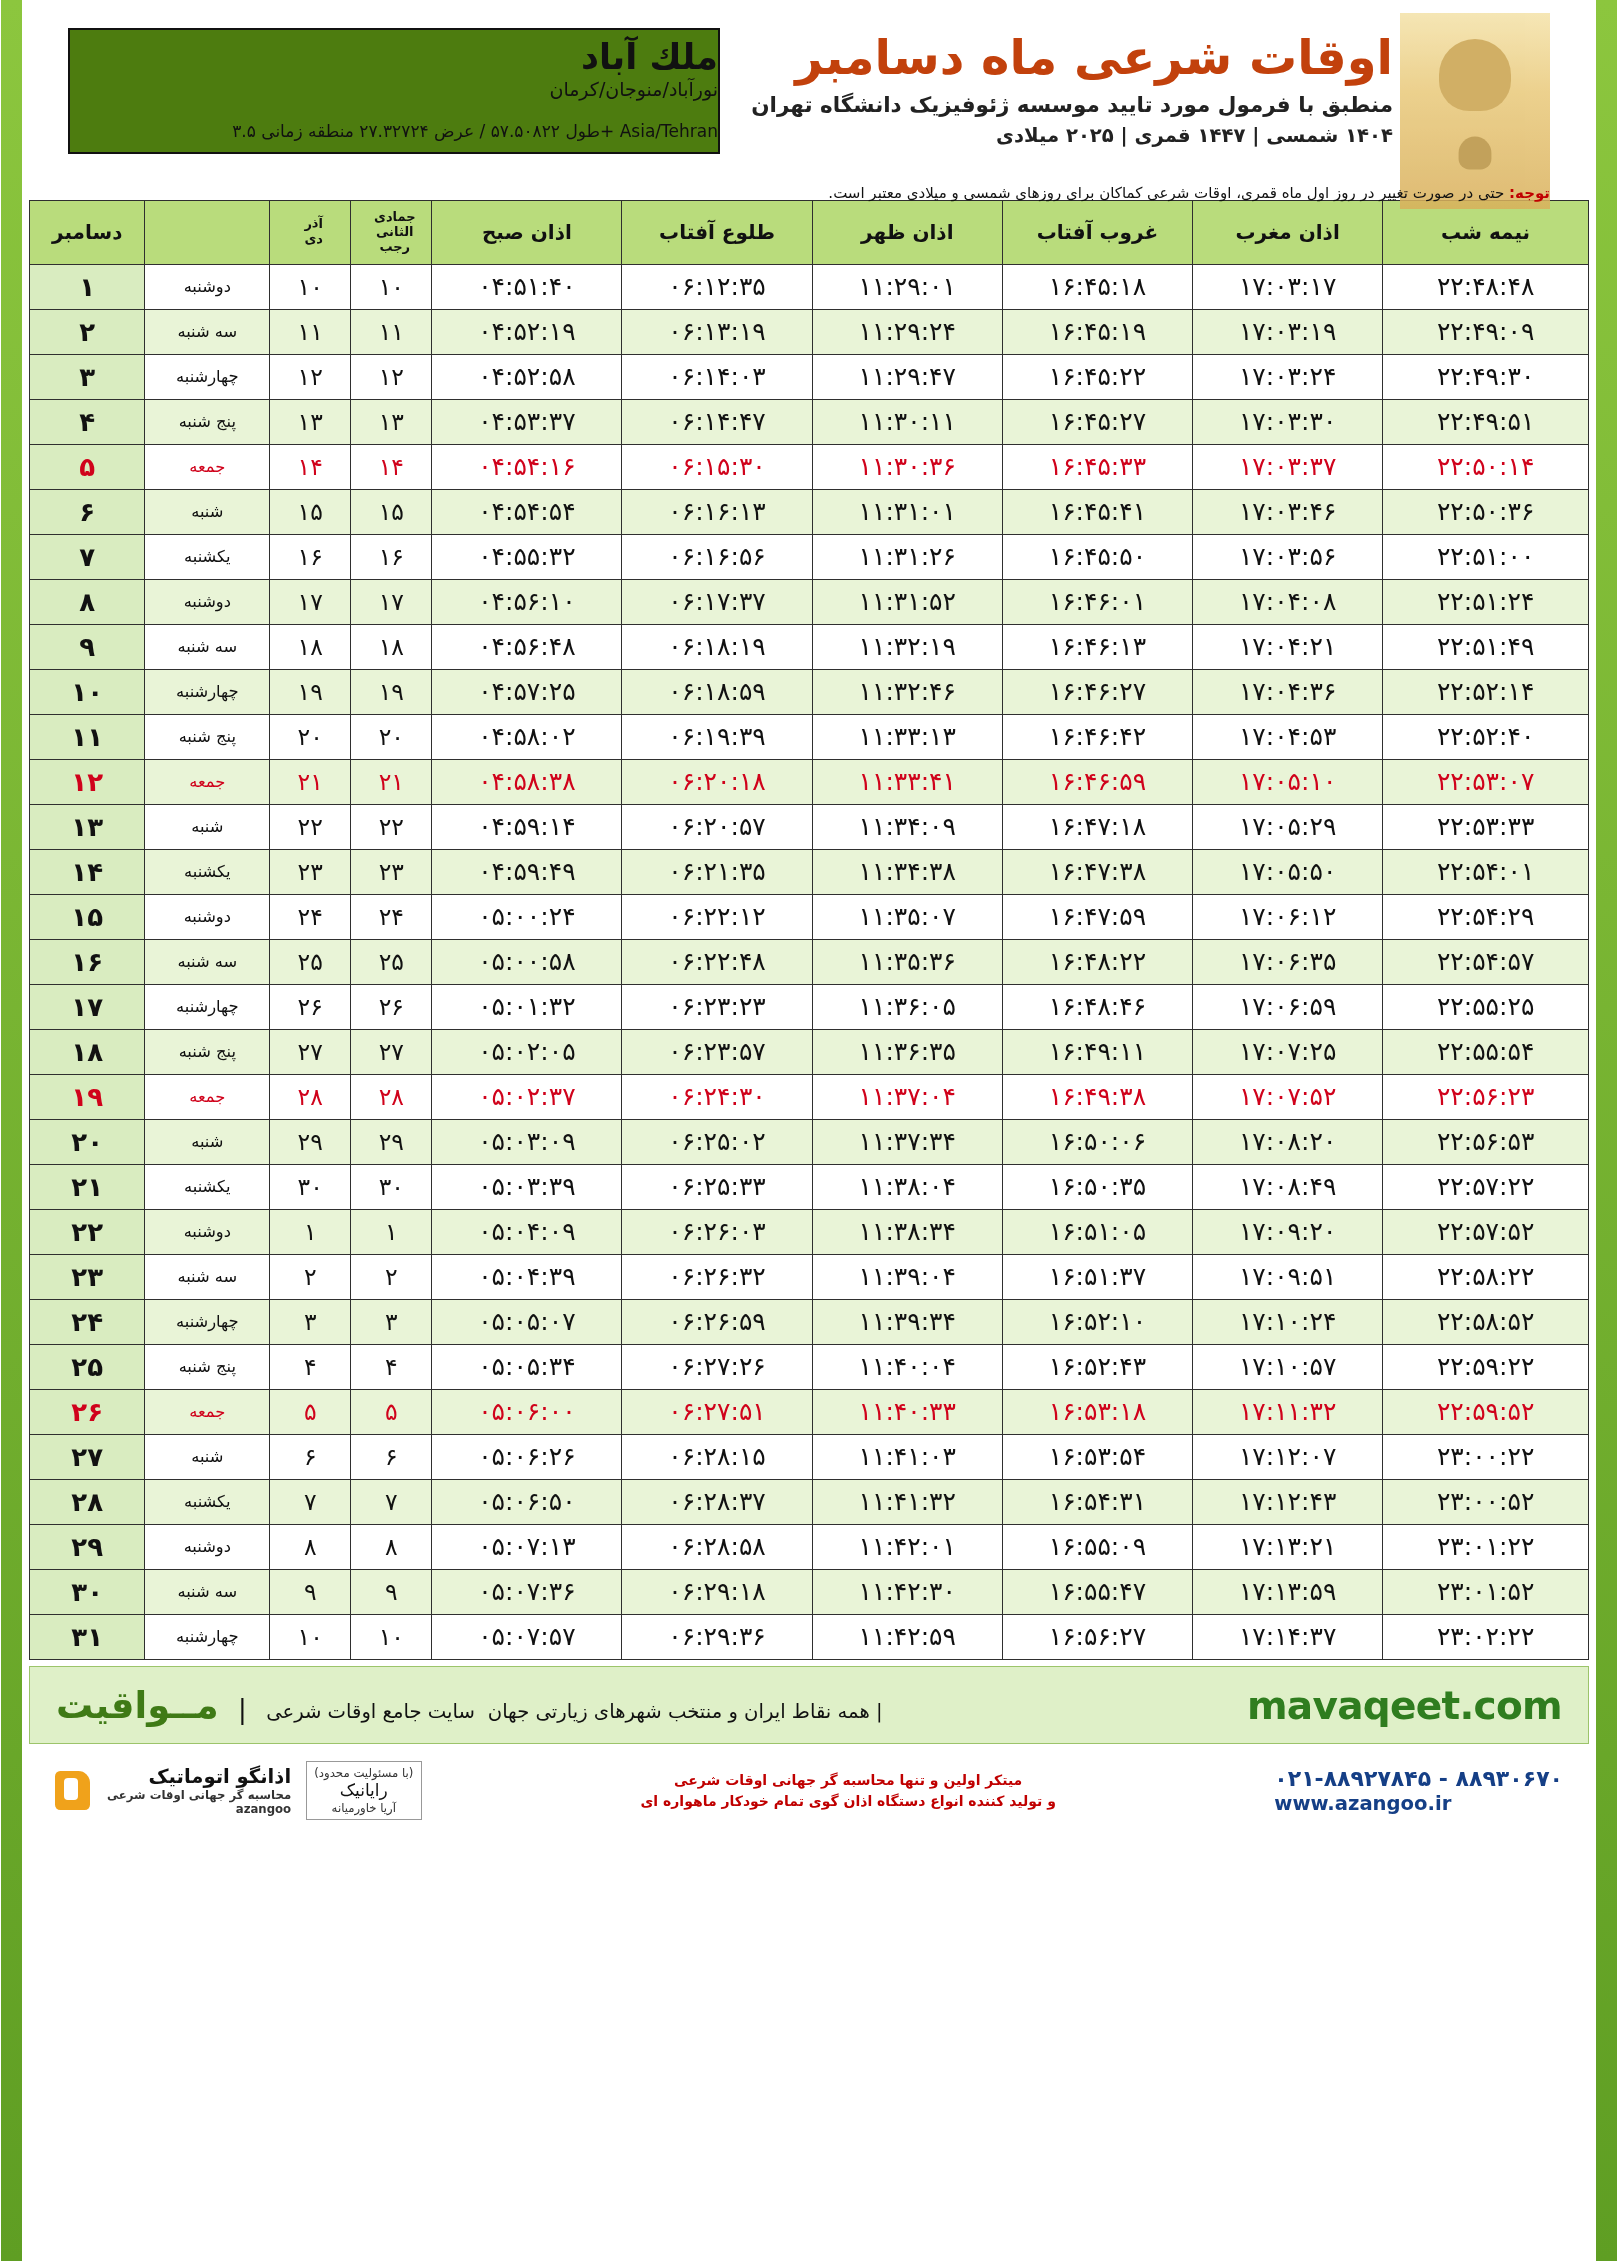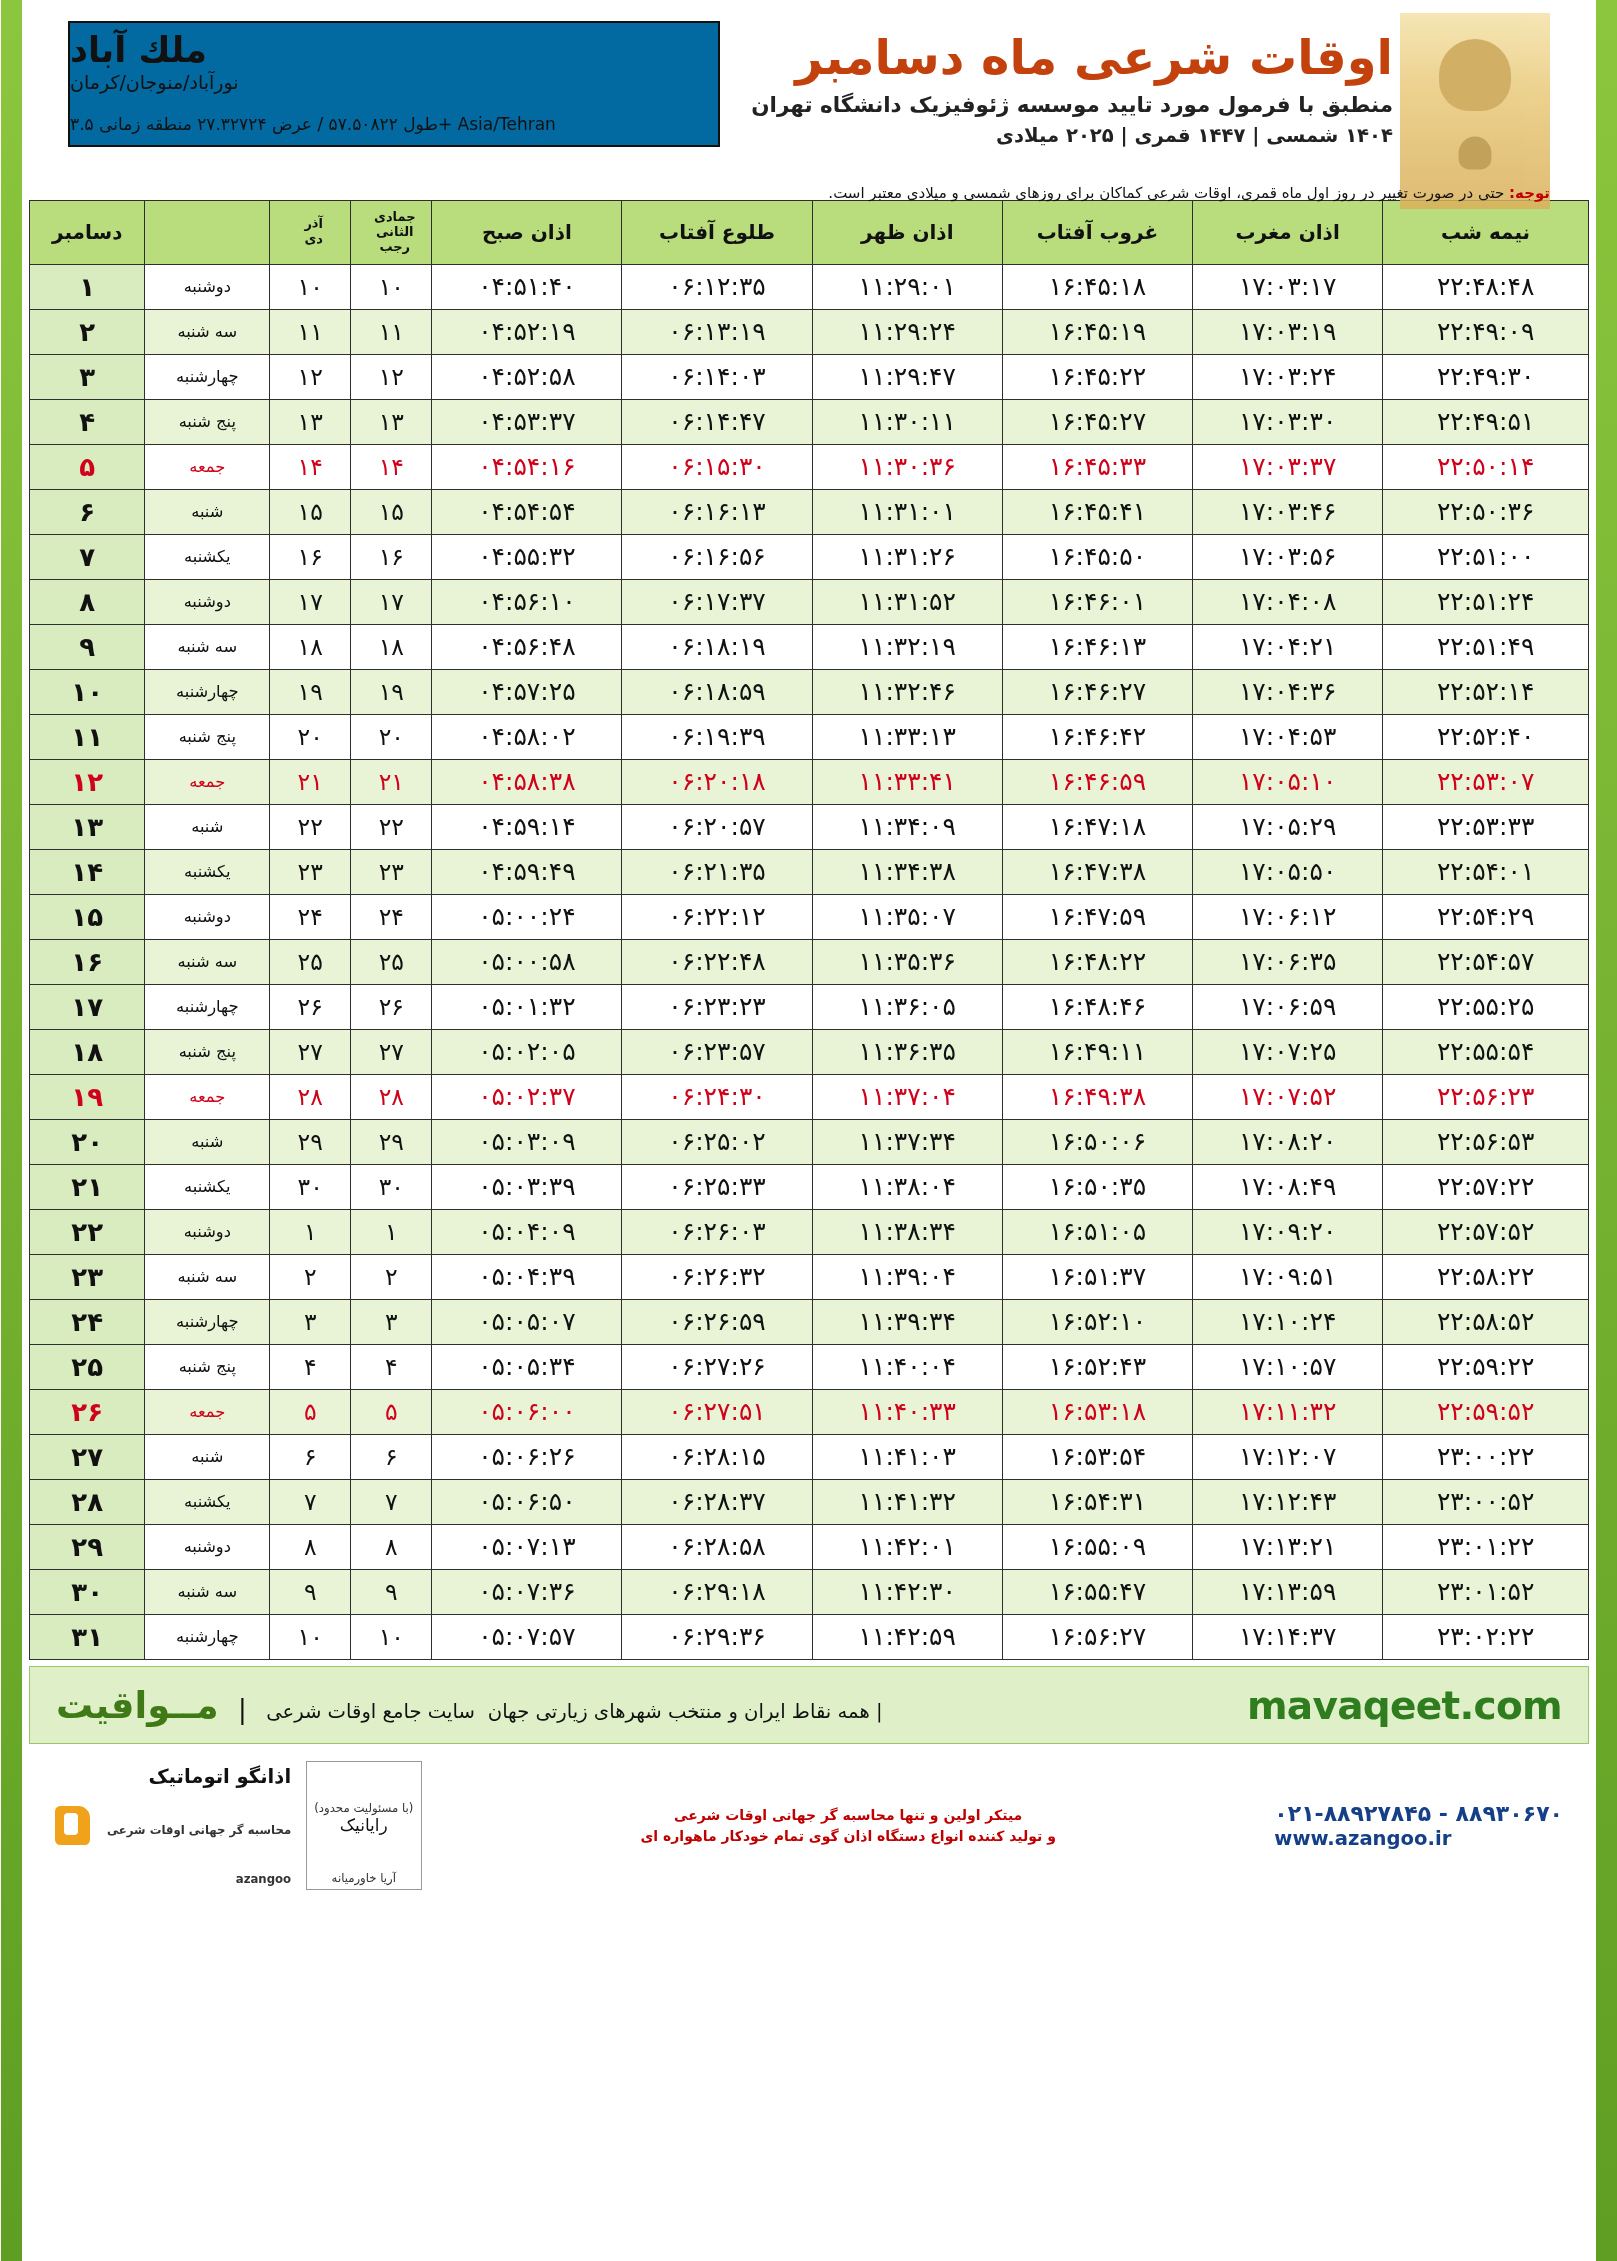--- a/index.html
+++ b/index.html
@@ -33,23 +33,23 @@
     font-size:48px;font-weight:bold;color:#c2410c;letter-spacing:-0.7px;
     margin:0 0 6.5px 0;white-space:nowrap;
   }
   .sub-title{
     font-size:21.5px;font-weight:bold;color:#222;margin:0 0 7.8px 0;white-space:nowrap;
   }
   .year-line{
     font-size:19.6px;font-weight:bold;color:#222;margin:0;white-space:nowrap;
   }
   .loc-box{
-    position:absolute;left:39px;top:21px;
-    width:652px;border:2px solid #111;background:#0369a1;
-    text-align:left;padding:9px 0 10.4px 0;box-sizing:border-box;
+    position:absolute;left:39px;top:28px;
+    width:652px;border:2px solid #111;background:#4d7c0f;
+    text-align:right;padding:9px 0 10.4px 0;box-sizing:border-box;
   }
   .loc-name{font-size:35px;font-weight:bold;color:#111;line-height:1.05;}
   .loc-sub{font-size:19px;color:#111;margin-top:2.6px;}
   .loc-coords{font-size:17px;color:#111;margin-top:21px;direction:ltr;}
   .note-line{
     position:absolute;left:39px;right:39px;top:184px;
     font-size:15px;color:#111;text-align:right;white-space:nowrap;
   }
   .note-line b{color:#c00000;}
 
@@ -131,21 +131,21 @@
     font-size:19.6px;font-weight:bold;color:#111;
   }
   .logo-azan .flame{
     width:35px;height:39px;background:#f0a21b;border-radius:5.2px 11.7px 5.2px 5.2px;
     position:relative;
   }
   .logo-azan .flame:after{
     content:"";position:absolute;left:9px;top:6.5px;width:14.4px;height:22px;
     background:#fff;border-radius:3.9px;
   }
-  .tiny{font-size:11.7px;color:#333;margin-top:35px;}
+  .tiny{font-size:11.7px;color:#333;}
 </style>
 </head>
 <body>
 
 <div class="edge-left"></div>
 <div class="edge-right"></div>
 
 <div class="page">
 
   <div class="header">

